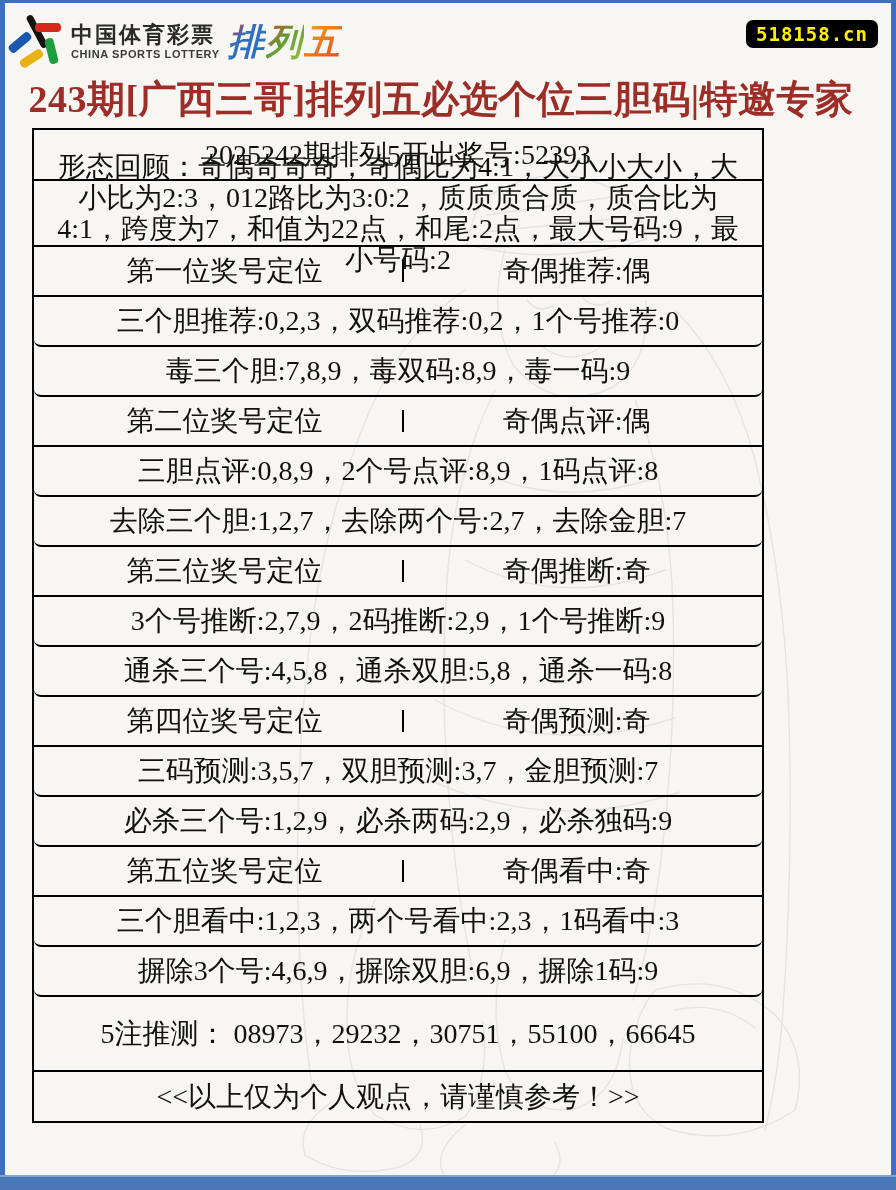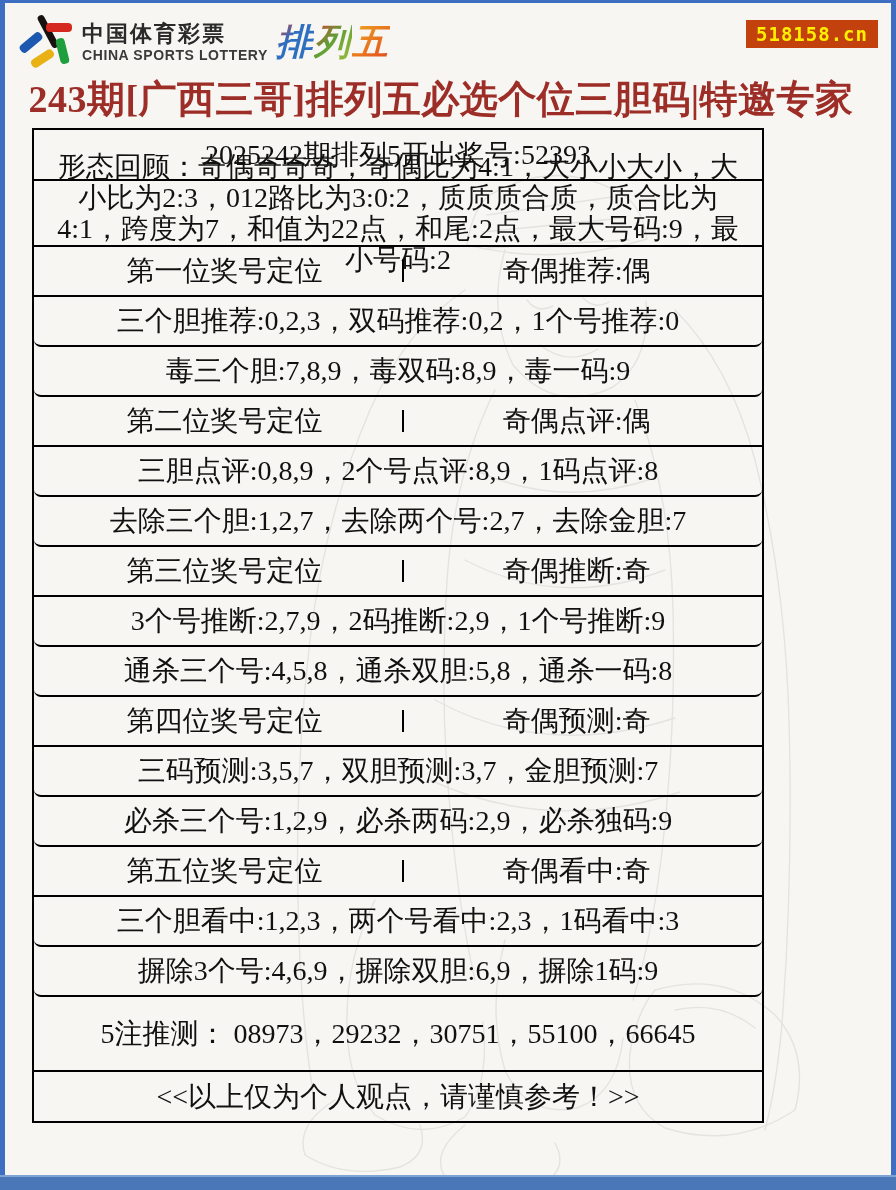--- a/index.html
+++ b/index.html
@@ -18,51 +18,51 @@
     border-right:5px solid #3d6ec1;
     pointer-events:none;
     box-sizing:border-box;
   }
   .bottom-bar{
     position:absolute;left:0;right:0;bottom:0;height:13px;
     background:#4a77b8;
     border-top:2px solid #7fa3d4;
   }
   
-  .header{position:absolute;left:18px;top:12px;right:18px;height:60px;}
+  .header{position:absolute;left:7px;top:12px;right:18px;height:60px;}
   .logo{position:absolute;left:0;top:2px;display:flex;align-items:center;}
   .logo-mark{position:relative;width:58px;height:56px;}
   .logo-mark span{position:absolute;border-radius:4px;display:block;}
   .st-black {width:36px;height:7px;background:#17120f;transform:rotate(62deg);left:12px;top:14px;}
   .st-red   {width:26px;height:9px;background:#d5281e;left:28px;top:9px;}
   .st-blue  {width:26px;height:9px;background:#1c57b0;transform:rotate(-40deg);left:0px;top:24px;}
   .st-green {width:9px;height:26px;background:#1e9e3c;transform:rotate(-14deg);left:40px;top:24px;}
   .st-yellow{width:25px;height:9px;background:#e8b214;transform:rotate(-33deg);left:12px;top:40px;}
   .logo-texts{margin-left:6px;line-height:1;}
   .logo-cn{font-family:"Liberation Sans",sans-serif;font-size:22px;font-weight:600;color:#2a2a2a;letter-spacing:2px;}
-  .logo-en{font-family:"Liberation Sans",sans-serif;font-size:14px;font-weight:700;color:#3a3a3a;letter-spacing:0.6px;margin-top:3px;}
+  .logo-en{font-family:"Liberation Sans",sans-serif;font-size:11px;font-weight:700;color:#3a3a3a;letter-spacing:0.6px;margin-top:3px;}
   .brand{
     margin-left:8px;
     font-family:"Liberation Sans",sans-serif;
     font-size:36px;font-weight:800;font-style:italic;
     letter-spacing:2px;
     display:flex;align-items:center;
   }
   .brand b{
     -webkit-background-clip:text;background-clip:text;color:transparent;
   }
   .brand .c1{background-image:linear-gradient(135deg,#d63a2f 8%,#2f6fc0 38%,#2f6fc0 100%);}
   .brand .c2{background-image:linear-gradient(135deg,#e0392f 5%,#5f9e35 45%,#a9c23d 100%);}
   .brand .c3{background-image:linear-gradient(135deg,#f0b31e 0%,#e4541f 80%);}
   .badge{
     position:absolute;right:0;top:8px;
-    background:#c2410c;color:#ffef00;
+    background:#000000;color:#ffef00;
     font-family:"DejaVu Sans Mono",monospace;
     font-size:19px;font-weight:700;
-    padding:3px 10px;letter-spacing:1px;
+    padding:3px 10px;letter-spacing:1px;border-radius:7px;
   }
   
   .page-title{
     position:absolute;left:10px;right:24px;top:74px;
     text-align:center;
     font-size:38px;font-weight:700;
     color:#9d2d27;
     letter-spacing:0.5px;
     white-space:nowrap;
   }

